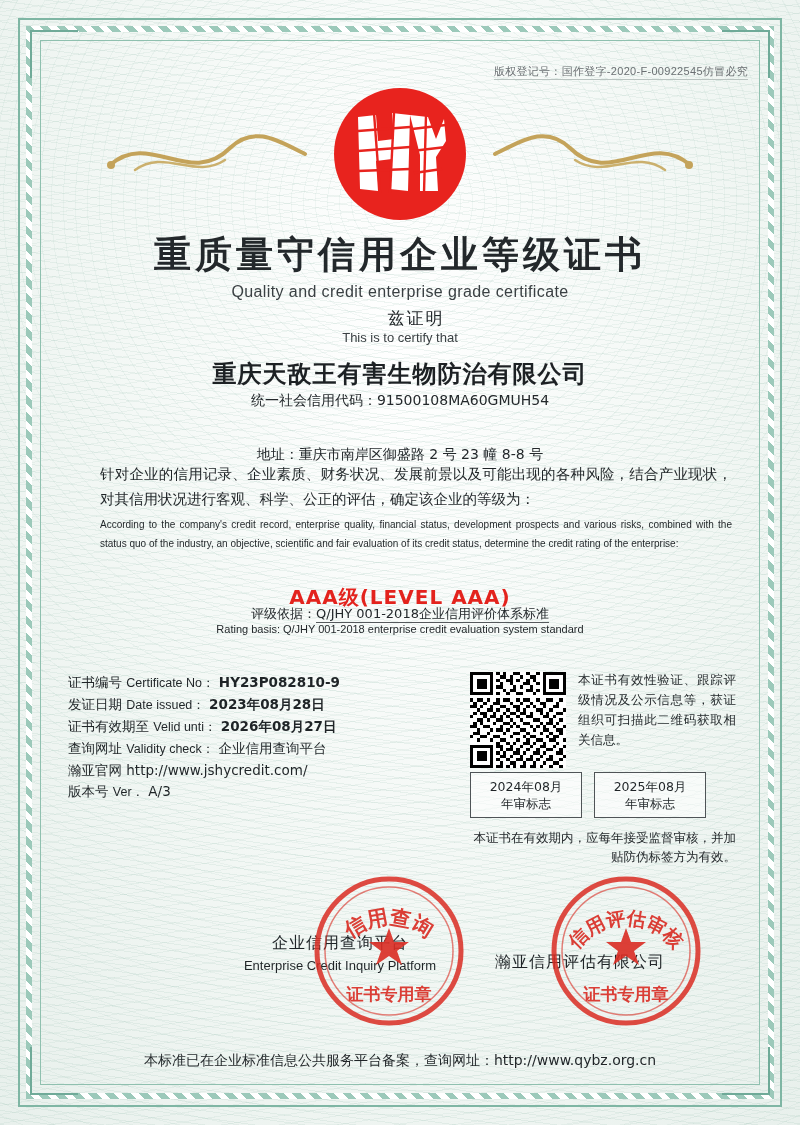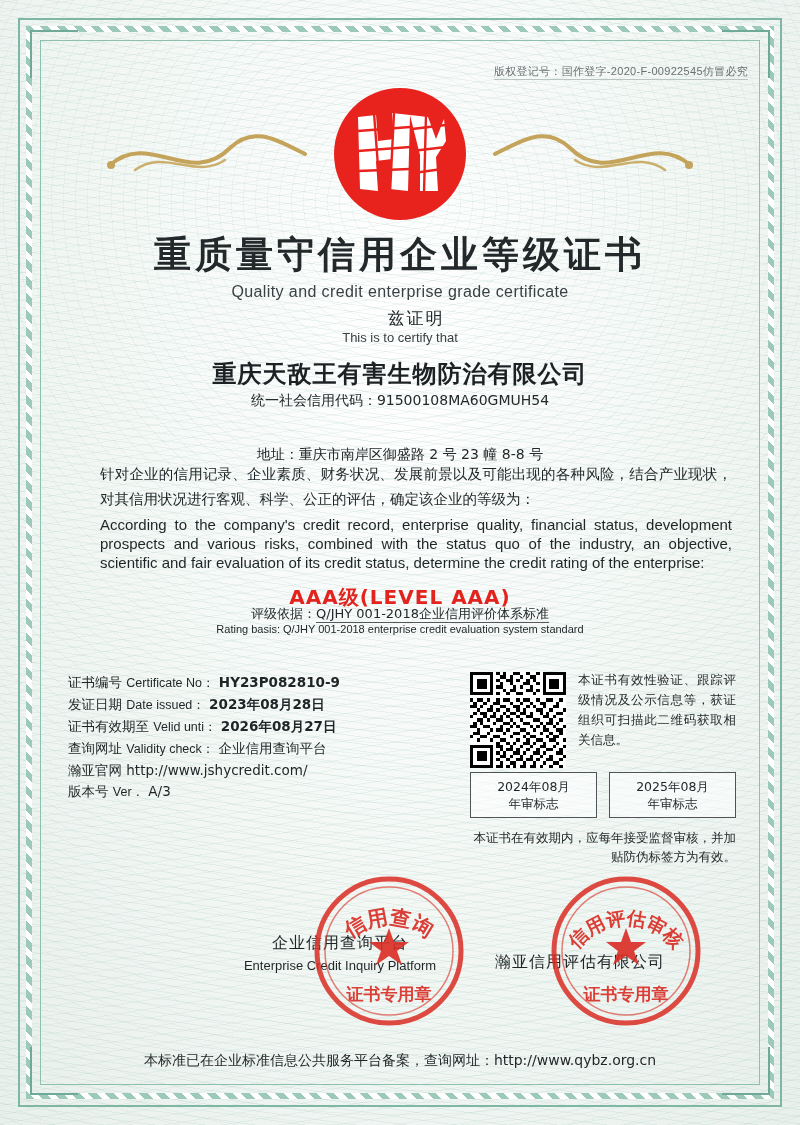--- a/index.html
+++ b/index.html
@@ -104,21 +104,21 @@
   .para{
     position:absolute;left:68px;right:68px;top:462px;
     color:#1f2427;
     margin-left:32px;
   }
   .para .cn{
     font-size:14.5px;line-height:25px;text-align:justify;
     font-family:"DejaVu Sans", sans-serif;
   }
   .para .en{
-    font-size:15px;line-height:19px;text-align:justify;margin-top:3px;
+    font-size:10px;line-height:19px;text-align:justify;margin-top:3px;
   }
 
   .level{
     position:absolute;top:584px;left:0;right:0;text-align:center;
     font-size:20px;font-weight:bold;color:#e3231d;letter-spacing:1px;
     font-family:"DejaVu Sans", sans-serif;
   }
   .basis-cn{
     position:absolute;top:605px;left:0;right:0;text-align:center;
     font-size:13px;color:#23282b;
@@ -145,21 +145,21 @@
   }
   .qr svg{display:block;}
 
   .qr-note{
     position:absolute;left:578px;top:670px;width:158px;
     font-size:12.5px;color:#1f2427;line-height:20px;text-align:justify;
     font-family:"DejaVu Sans", sans-serif;
   }
 
   .stamp-boxes{
-    position:absolute;left:470px;top:772px;width:266px;
+    position:absolute;left:470px;top:772px;width:236px;
     display:flex;gap:12px;
   }
   .stamp-box{
     width:127px;height:44px;border:1px solid #4f5457;background:rgba(255,255,255,.55);
     display:flex;flex-direction:column;align-items:center;justify-content:center;
     font-size:12.5px;color:#1f2427;line-height:17px;
     font-family:"DejaVu Sans", sans-serif;
   }
   .foot-note{
     position:absolute;left:470px;top:828px;width:266px;

